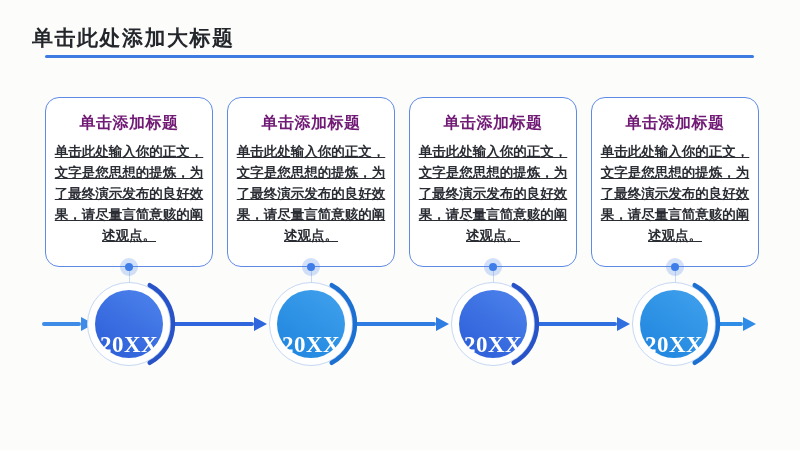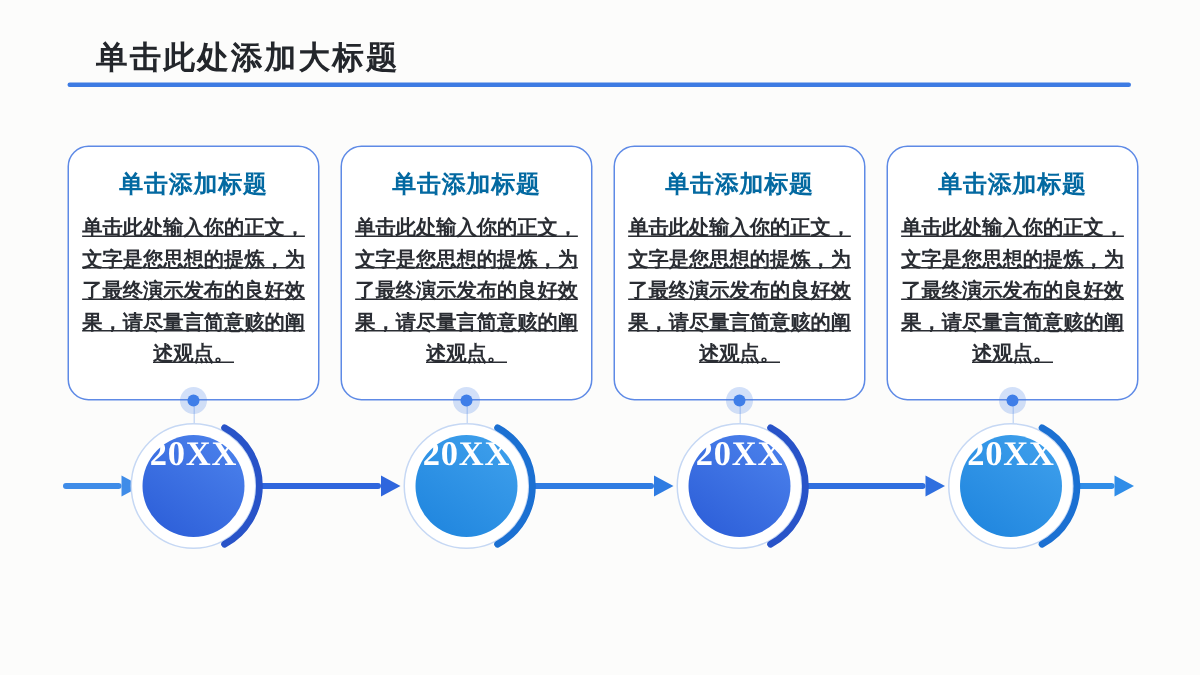--- a/index.html
+++ b/index.html
@@ -9,21 +9,21 @@
   }
   .slide {
     position:relative;
     width:800px; height:450px;
     background:#fcfcfb;
     overflow:hidden;
   }
 
   
   .slide-title {
-    position:absolute; left:64px; top:24px;
+    position:absolute; left:32px; top:24px;
     font-size:21px; font-weight:bold;
     letter-spacing:1.5px;
     color:#23262b;
     white-space:nowrap;
   }
   .title-underline {
     position:absolute; left:45px; top:55px;
     width:709px; height:3px;
     background:#3d7be3; border-radius:2px;
   }
@@ -40,21 +40,21 @@
     border-radius:14px;
     position:relative;
     text-align:center;
     box-sizing:border-box;
   }
   .card-heading {
     display:block;
     margin-top:15px;
     font-size:16px; font-weight:bold;
     letter-spacing:0.5px;
-    color:#0369a1;
+    color:#701a75;
   }
   .card-body {
     margin:7px auto 0;
     width:150px;
     font-size:13.5px; line-height:21px;
     font-weight:600;
     color:#2a2d33;
     text-align:center;
     text-decoration:underline;
   }
@@ -112,21 +112,21 @@
     width:100px; height:100px;
   }
   .arc path {
     fill:none; stroke-width:4.5; stroke-linecap:round;
   }
   .unit-odd .arc path  { stroke:#2853c8; }
   .unit-even .arc path { stroke:#1b70d2; }
   .bubble {
     position:absolute; inset:8px;
     border-radius:50%;
-    display:flex; align-items:flex-start; justify-content:center;
+    display:flex; align-items:flex-end; justify-content:center;
   }
   .unit-odd .bubble  { background:linear-gradient(215deg,#4c82ec 5%,#2c5ed8 95%); }
   .unit-even .bubble { background:linear-gradient(215deg,#3fa0ec 5%,#1f85de 95%); }
   .year-label {
     font-family:"Liberation Serif","DejaVu Serif",serif;
     font-weight:bold; font-size:23px;
     letter-spacing:0.5px;
     color:#ffffff;
   }
   .u-0 { left:87px; }

